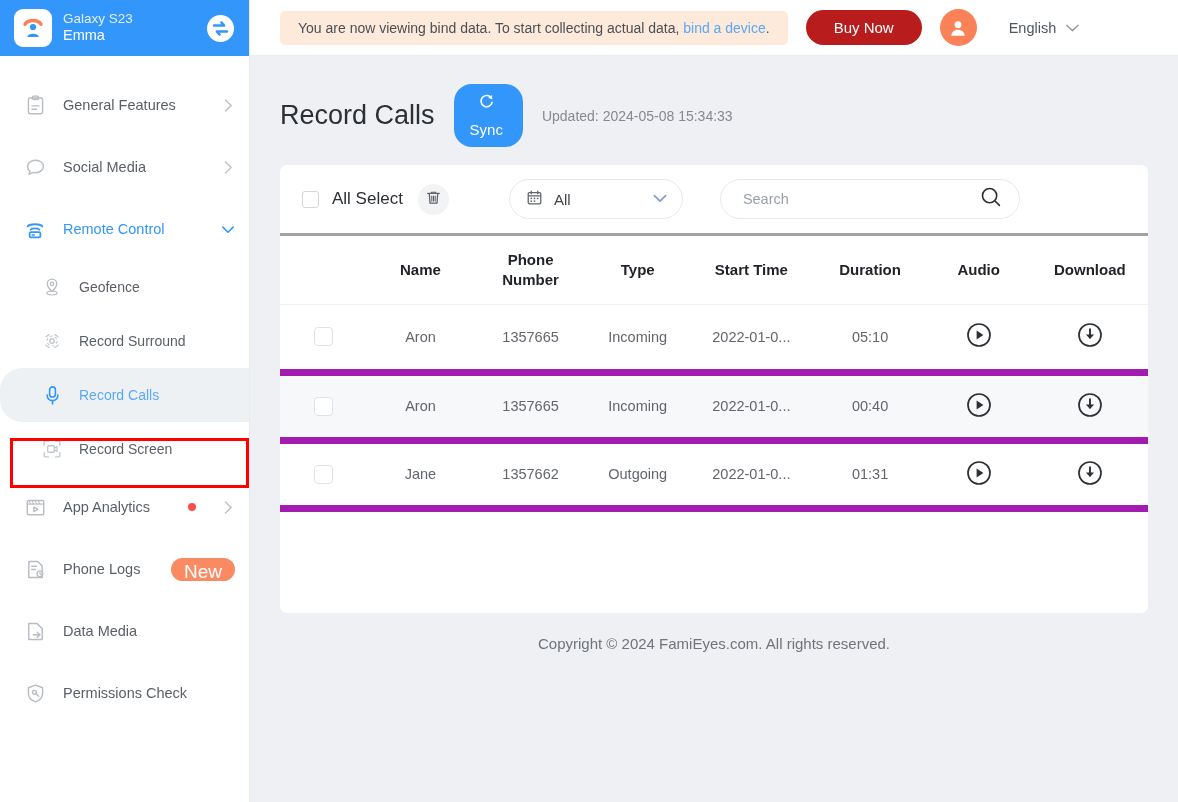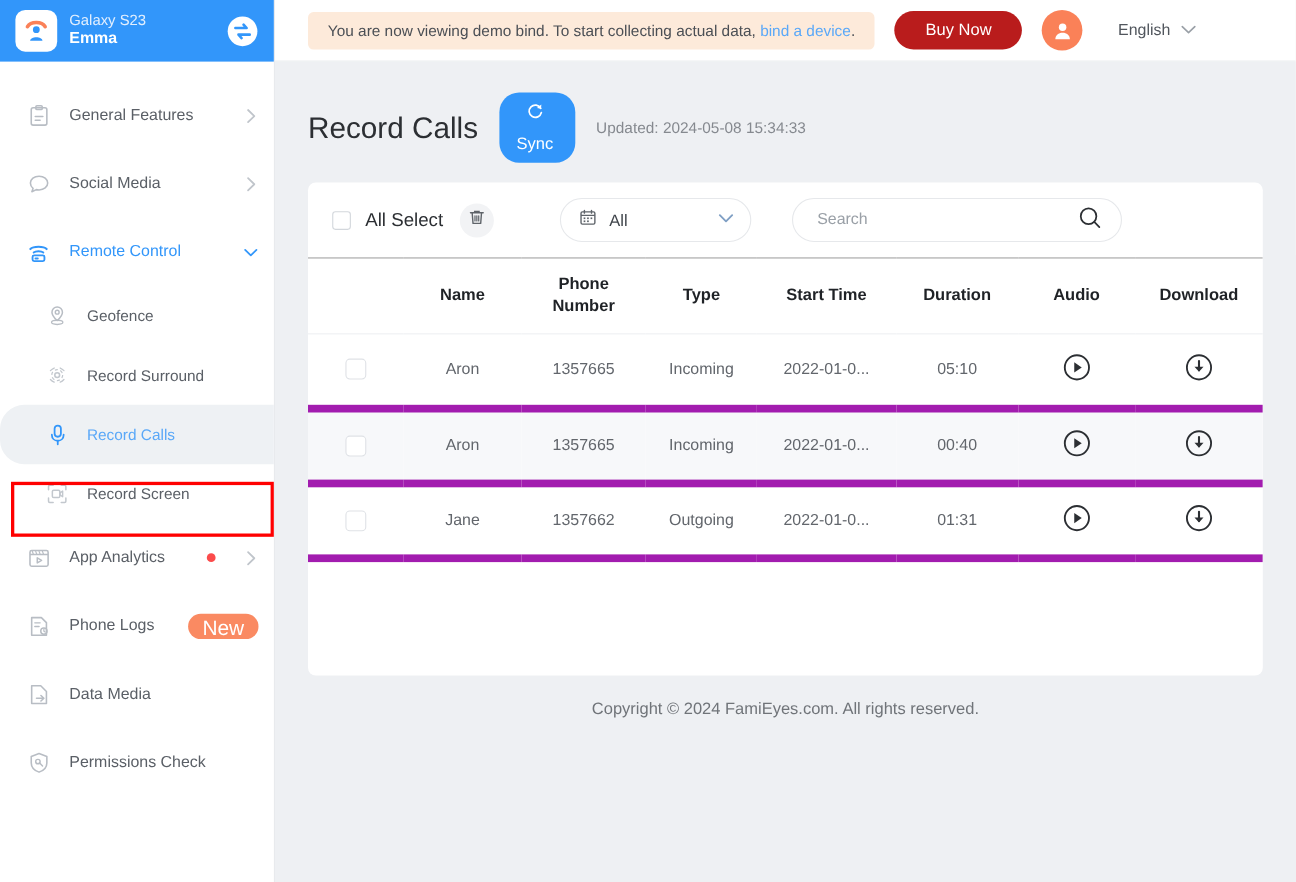--- a/index.html
+++ b/index.html
@@ -29,21 +29,21 @@
     gap: 11px;
   }
   .logo-tile {
     width: 38px; height: 38px; border-radius: 9px;
     background: #ffffff;
     display: flex; align-items: center; justify-content: center;
     flex: 0 0 38px;
   }
   .device-meta { display: flex; flex-direction: column; justify-content: center; line-height: 1.18; flex: 1 1 auto; }
   .device-model { color: #e2effe; font-size: 13.5px; }
-  .device-user { color: #ffffff; font-size: 14.5px; font-weight: bold; }
+  .device-user { color: #ffffff; font-size: 14.5px; font-weight: normal; }
   .swap-btn { width: 30px; height: 30px; flex: 0 0 30px; display:flex; align-items:center; justify-content:center; }
 
   .nav { padding-top: 18px; }
   .nav-item {
     height: 62px;
     display: flex; align-items: center;
     padding-left: 22px; padding-right: 14px;
     gap: 15px;
     cursor: pointer;
     position: relative;
@@ -149,21 +149,21 @@
     flex: 1 1 auto; border: none; outline: none; background: transparent;
     font-size: 14.5px; font-family: inherit; color: #40454b; min-width: 0;
   }
   .search-input::placeholder { color: #9aa0a7; }
 
   table.grid { width: 100%; border-collapse: collapse; table-layout: fixed; }
   table.grid th {
     font-size: 15px; color: #1f2226; font-weight: bold;
     padding: 14px 0; text-align: center; line-height: 1.33;
   }
-  thead tr { border-top: 1px solid #a3a3a3; border-bottom: 1px solid #eef0f2; }
+  thead tr { border-top: 3px solid #a3a3a3; border-bottom: 1px solid #eef0f2; }
   table.grid td {
     font-size: 14.5px; color: #62666c;
     padding: 0; height: 68px; text-align: center;
     border-bottom: 7px solid #a21caf;
   }
   tbody tr.alt { background: #f7f8fa; }
   .col-cb { width: 86px; }
   .col-name { width: 106px; }
   .col-phone { width: 112px; }
   .col-type { width: 100px; }
@@ -356,21 +356,21 @@
       </div>
     </nav>
 
     <div class="highlight-box"></div>
   </aside>
 
   <div class="right">
 
     <header class="topbar">
       <div class="demo-banner">
-        <span>You are now viewing demo bind. To start collecting actual data, </span><a href="#">bind a device</a><span>.</span>
+        <span>You are now viewing bind data. To start collecting actual data, </span><a href="#">bind a device</a><span>.</span>
       </div>
       <button class="buy-btn">Buy Now</button>
       <div class="avatar">
         <svg width="22" height="22" viewBox="0 0 24 24">
             <circle cx="12" cy="8.4" r="3.7" fill="#ffffff"></circle>
             <path d="M4.8 20.4c0-4 3.2-6.4 7.2-6.4s7.2 2.4 7.2 6.4z" fill="#ffffff"></path>
           </svg>
       </div>
       <div class="lang">
         <span class="lang-label">English</span>

